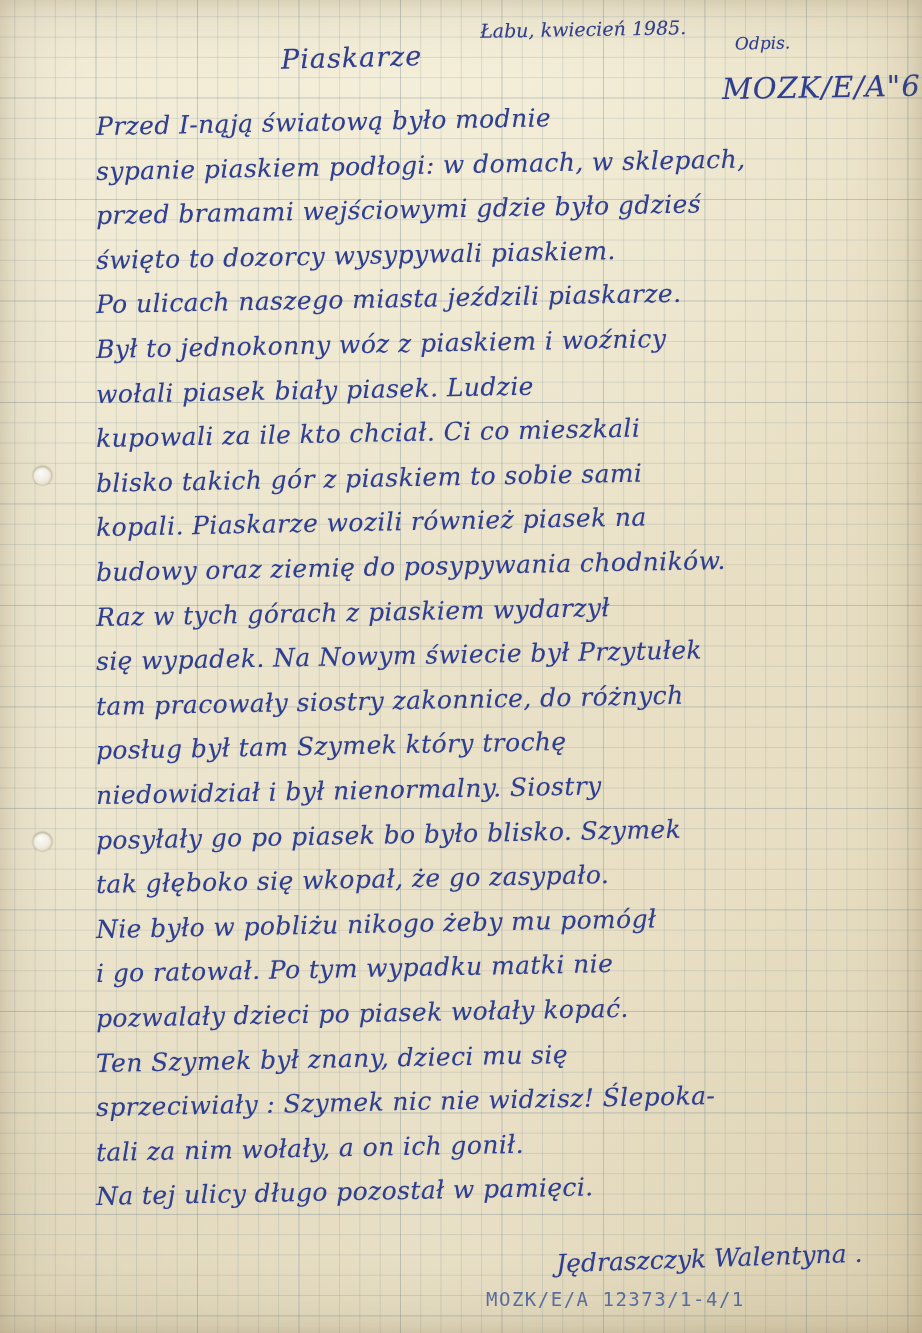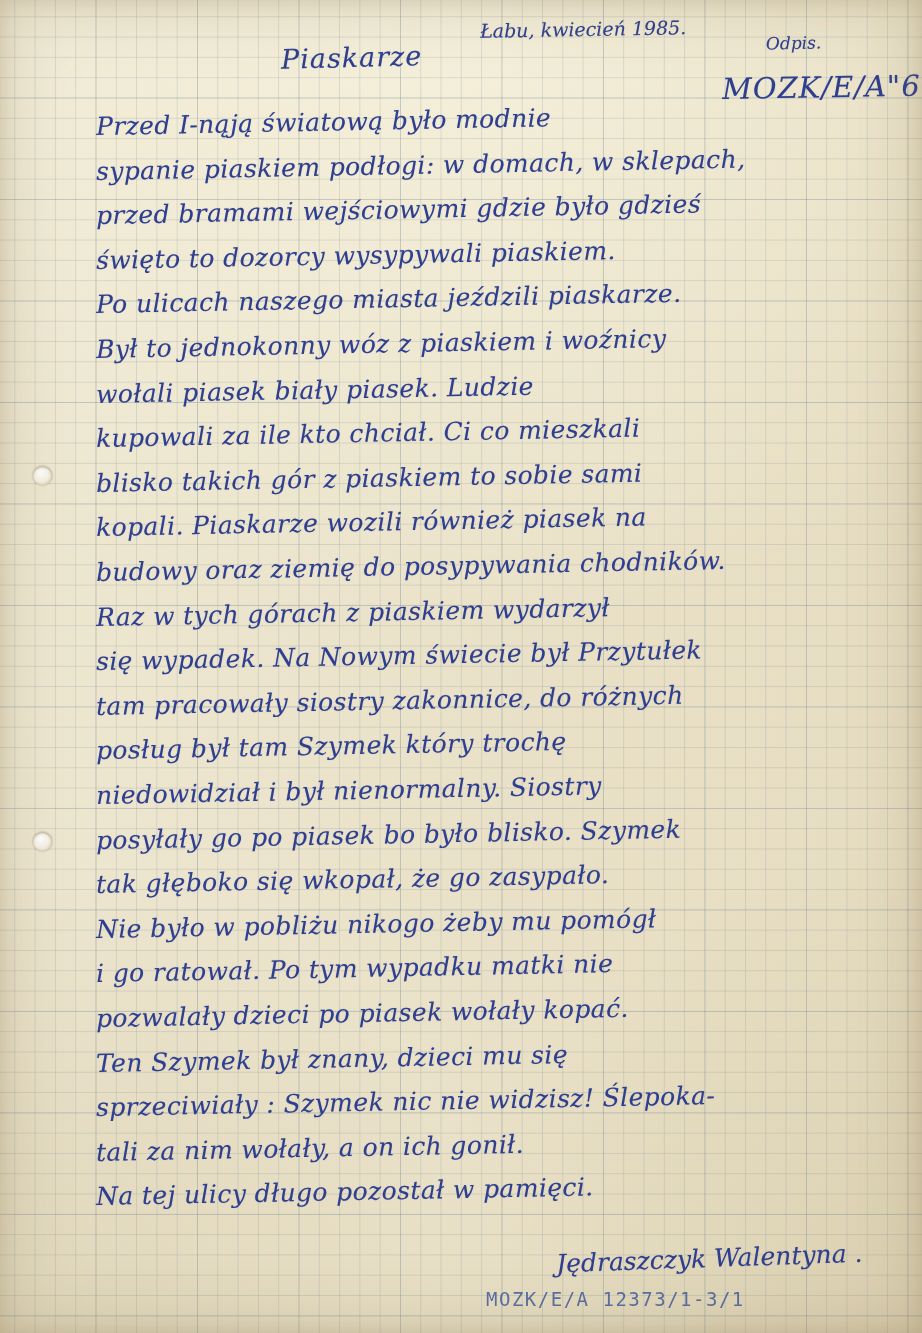--- a/index.html
+++ b/index.html
@@ -86,21 +86,20 @@
   }
   .place-date {
     left: 480px; top: 18px;
     font-size: 19px;
     transform: rotate(-1deg);
   }
   .copy-label {
     left: 735px; top: 33px;
     font-size: 17px;
     transform: rotate(-1deg);
-    margin-left: 31px;
   }
   .ref-number {
     left: 722px; top: 70px;
     font-size: 29px;
     letter-spacing: 1px;
     transform: rotate(-1deg);
   }
   .body-line {
     left: 96px;
     font-size: 25px;
@@ -166,16 +165,16 @@
       <div class="hand body-line" style="top: 914.8px;">Nie było w pobliżu nikogo żeby mu pomógł</div>
       <div class="hand body-line" style="top: 959.4px;">i go ratował. Po tym wypadku matki nie</div>
       <div class="hand body-line" style="top: 1004px;">pozwalały dzieci po piasek wołały kopać.</div>
       <div class="hand body-line" style="top: 1048.6px;">Ten Szymek był znany, dzieci mu się</div>
       <div class="hand body-line" style="top: 1093.2px;">sprzeciwiały : Szymek nic nie widzisz! Ślepoka-</div>
       <div class="hand body-line" style="top: 1137.8px;">tali za nim wołały, a on ich gonił.</div>
       <div class="hand body-line" style="top: 1182.4px;">Na tej ulicy długo pozostał w pamięci.</div>
     </div>
 
   <div class="hand signature">Jędraszczyk Walentyna .</div>
-  <div class="stamp"><span class="ink">MOZK/E/A 12373/1-3/1</span></div>
+  <div class="stamp"><span class="ink">MOZK/E/A 12373/1-4/1</span></div>
 
   <div class="edge-shade"></div>
 </div>
 
 </body></html>

